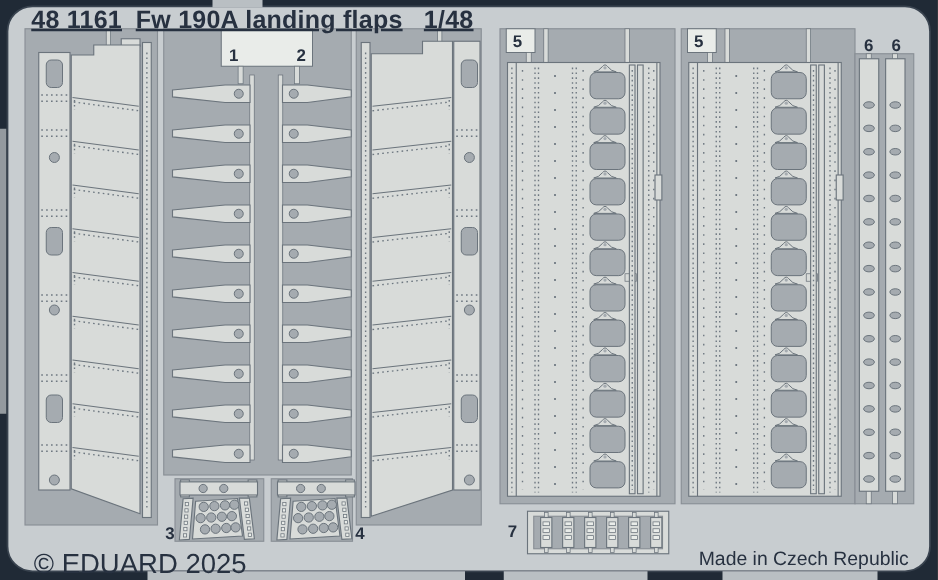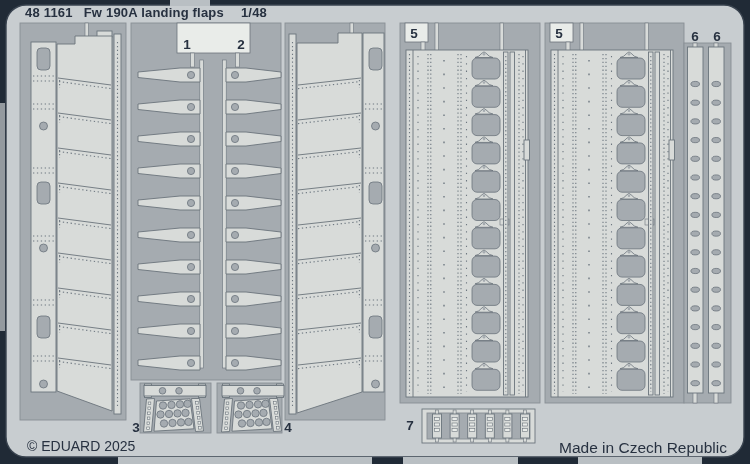--- a/index.html
+++ b/index.html
@@ -4,25 +4,25 @@
 <style>
   :root{
     --background:#202a36; --sheet:#c8cdd0; --etched:#a5abb0; --part:#d8dbd9;
     --ink:#273140; --edge:#6b747c; --bright:#e9ece9; --tab:#b9bfc3;
   }
   html,body{margin:0;padding:0;background:#444;}
   .stage{position:relative;width:750px;height:464px;background:var(--background);
          overflow:hidden;font-family:"Liberation Sans",sans-serif;}
   .stage svg{position:absolute;left:0;top:0;}
   .txt{position:absolute;color:var(--ink);white-space:nowrap;}
-  .hdr{left:25px;top:5px;font-size:13px;font-weight:bold;letter-spacing:.2px;}
+  .hdr{left:25px;top:5px;font-size:20px;font-weight:bold;letter-spacing:.2px;text-decoration:underline;}
   .hdr .t{margin-left:11px;} .hdr .s{margin-left:17px;}
   .brand{right:26px;top:3px;font-family:"DejaVu Serif",serif;font-weight:bold;
          font-size:21px;letter-spacing:.5px;}
-  .ftl{left:27px;top:438px;font-size:14px;}
+  .ftl{left:27px;top:438px;font-size:22px;}
   .ftr{right:23px;top:439px;font-size:15.5px;}
   .plbl{position:absolute;color:var(--ink);font-size:13.5px;font-weight:600;
         transform:translate(-50%,-50%);}
   
   .sheet{fill:var(--sheet);stroke:#39434f;stroke-width:1.4;}
   .win{fill:var(--etched);stroke:#888f95;stroke-width:.9;}
   .part{fill:var(--part);stroke:var(--edge);stroke-width:.9;}
   .stem{fill:var(--part);stroke:var(--edge);stroke-width:.6;}
   .hole{fill:var(--etched);stroke:var(--edge);stroke-width:.8;}
   .dot{fill:var(--etched);}

